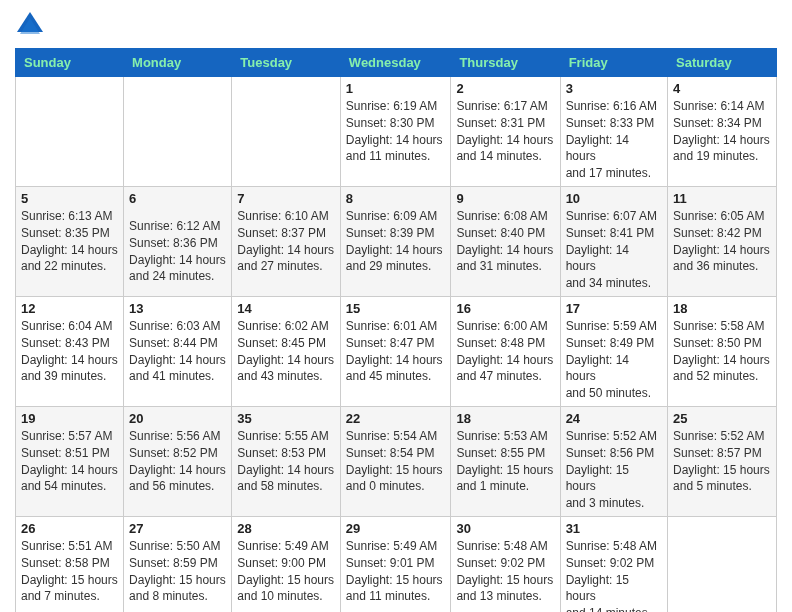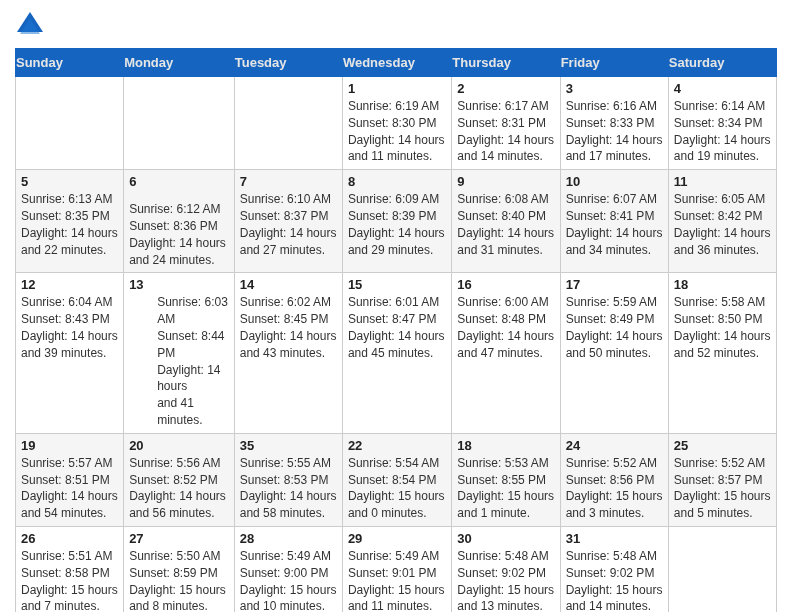--- a/index.html
+++ b/index.html
@@ -56,24 +56,24 @@
     .title-location {
       font-size: 16px;
       color: #444;
     }
     .calendar {
       width: 100%;
       border-collapse: collapse;
     }
     .calendar thead tr th {
       background: #1565C0;
-      color: #e5e5e5;
+      color: #86efac;
       font-size: 13px;
       font-weight: bold;
-      padding: 6px 0;
+      padding: 6px 8px;
       text-align: left;
       border: 1px solid #1565C0;
     }
     .calendar tbody tr td {
       vertical-align: top;
       border: 1px solid #ccc;
       padding: 4px 5px;
       width: 113px;
       min-height: 80px;
       background: #fff;
@@ -220,21 +220,21 @@
         <tr>
           <td>
             <span class="day-num">12</span>
             <div class="day-info" style="white-space: pre-line;">Sunrise: 6:04 AM
 Sunset: 8:43 PM
 Daylight: 14 hours
 and 39 minutes.</div>
           </td>
           <td>
             <span class="day-num">13</span>
-            <div class="day-info" style="white-space: pre-line; margin-left: 28px;">Sunrise: 6:03 AM
+            <div class="day-info" style="white-space: pre-line;">Sunrise: 6:03 AM
 Sunset: 8:44 PM
 Daylight: 14 hours
 and 41 minutes.</div>
           </td>
           <td>
             <span class="day-num">14</span>
             <div class="day-info" style="white-space: pre-line;">Sunrise: 6:02 AM
 Sunset: 8:45 PM
 Daylight: 14 hours
 and 43 minutes.</div>

